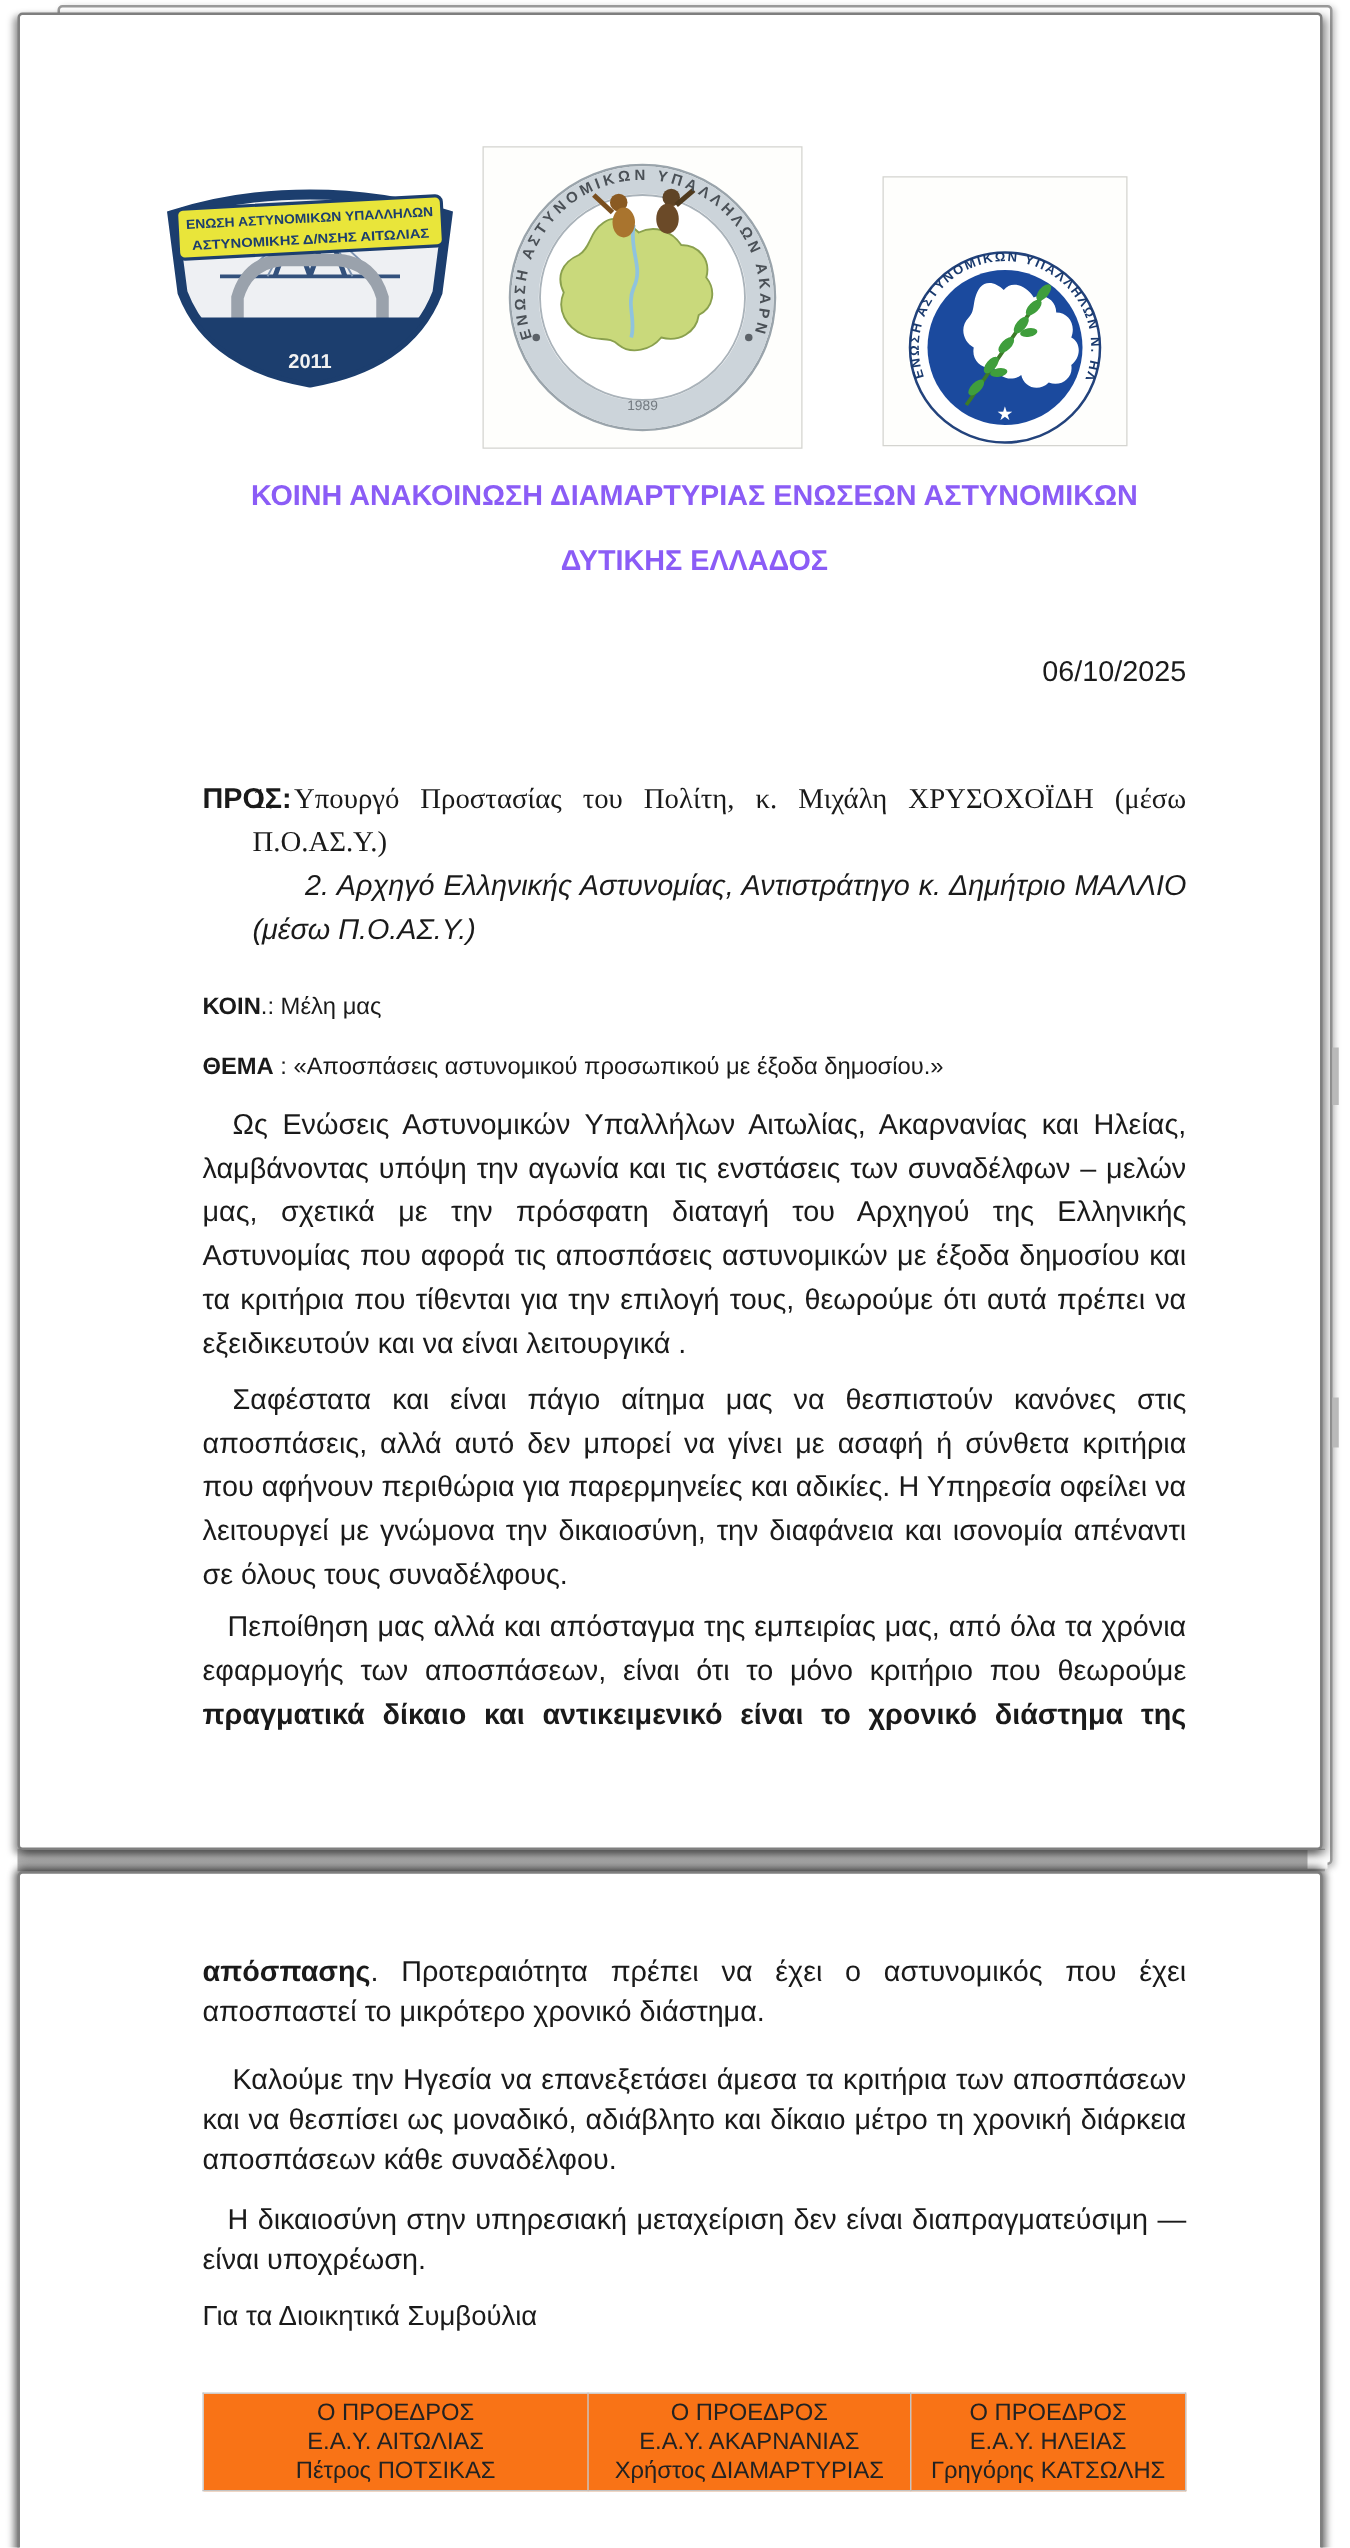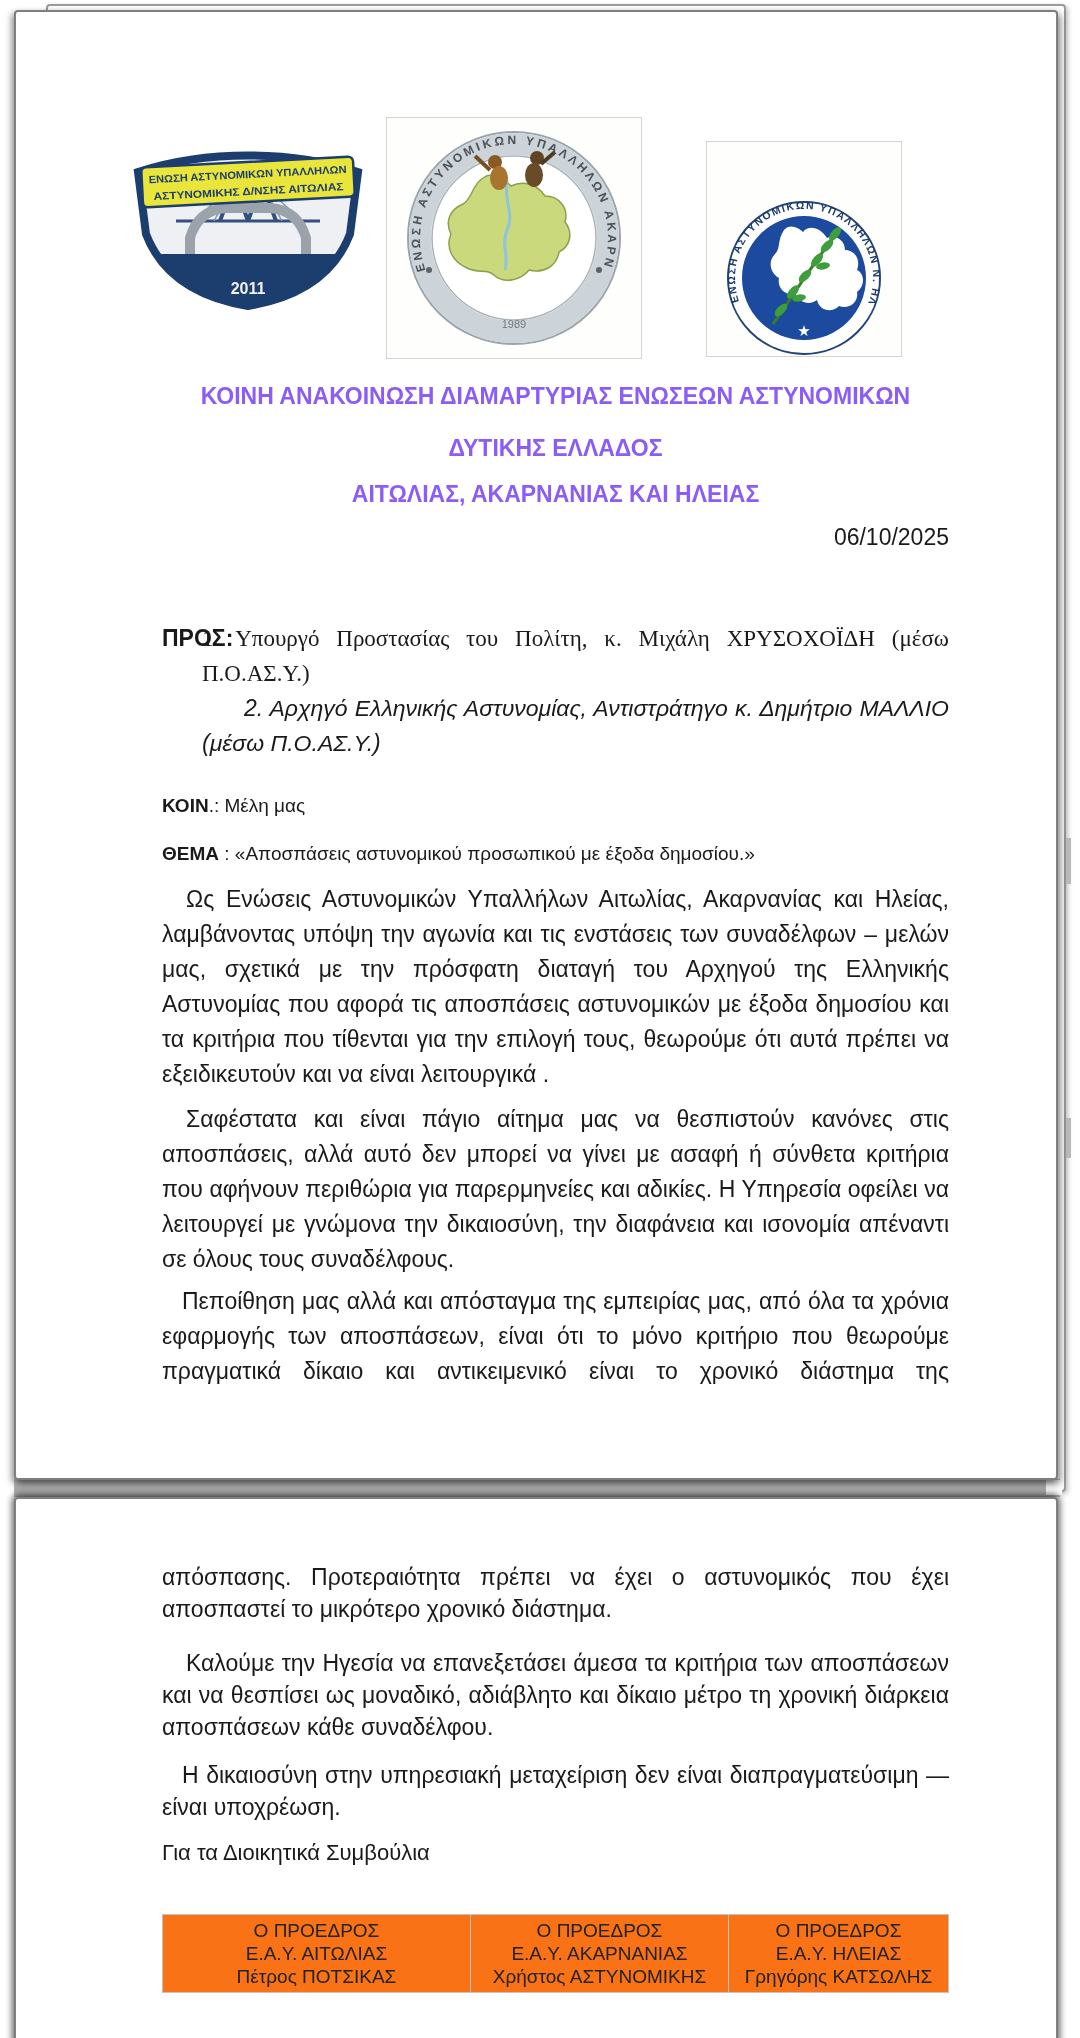--- a/index.html
+++ b/index.html
@@ -50,21 +50,21 @@
   .meta-label{font-weight:bold;}
   .para{margin:0;}
   .ind24{text-indent:24px;}
   .ind20{text-indent:20px;}
   .stretch-last{text-align-last:justify;}
   .closing-line{font-size:22px;text-align:left;}
   .sig-table{border-collapse:collapse;font-size:19px;color:#222;margin-left:0;}
   .sig-table td{border:1px solid #c3c3c3;text-align:center;vertical-align:middle;
     padding:4px 6px;line-height:23px;background:#f97316;}
   .td1{width:246px;} .td2{width:204px;} .td3{width:172px;}
-  b{font-weight:normal;}
+  b{font-weight:bold;}
 </style>
 </head>
 <body>
 
 <div class="sheet-behind"></div>
 <div class="gap-shade"></div>
 <div class="gap-notch"></div>
 <div class="edge-tick tick1"></div>
 <div class="edge-tick tick2"></div>
 
@@ -152,21 +152,20 @@
       </g>
       <text font-size="10.5" font-weight="bold" fill="#1a3a6e" letter-spacing="1.5">
         <textPath href="#ringPath3">ΕΝΩΣΗ ΑΣΤΥΝΟΜΙΚΩΝ ΥΠΑΛΛΗΛΩΝ Ν. ΗΛΕΙΑΣ</textPath>
       </text>
       <text x="97" y="194" text-anchor="middle" font-size="15" fill="#ffffff">★</text>
     </svg>
   </div>
 
   <div class="cb doc-title" style="top:369px;">ΚΟΙΝΗ ΑΝΑΚΟΙΝΩΣΗ ΔΙΑΜΑΡΤΥΡΙΑΣ ΕΝΩΣΕΩΝ ΑΣΤΥΝΟΜΙΚΩΝ</div>
   <div class="cb doc-title" style="top:421px;">ΔΥΤΙΚΗΣ ΕΛΛΑΔΟΣ</div>
-  <div class="cb doc-title" style="top:467px;">ΑΙΤΩΛΙΑΣ, ΑΚΑΡΝΑΝΙΑΣ ΚΑΙ ΗΛΕΙΑΣ</div>
 
   <div class="cb date-line" style="top:512px;">06/10/2025</div>
 
   <div class="cb" style="top:609px;">
     <span class="pros-label">ΠΡΟΣ:</span>
     <div class="pros-items">
       <p class="doc-text para pros-item1">1. Υπουργό Προστασίας του Πολίτη, κ. Μιχάλη ΧΡΥΣΟΧΟΪΔΗ (μέσω Π.Ο.ΑΣ.Υ.)</p>
       <p class="doc-text para pros-item2">2. Αρχηγό Ελληνικής Αστυνομίας, Αντιστράτηγο κ. Δημήτριο ΜΑΛΛΙΟ (μέσω Π.Ο.ΑΣ.Υ.)</p>
     </div>
   </div>
@@ -198,21 +197,21 @@
     <tbody>
         <tr>
       <td class="td1">
         <div>Ο ΠΡΟΕΔΡΟΣ</div>
         <div>Ε.Α.Υ. ΑΙΤΩΛΙΑΣ</div>
         <div>Πέτρος ΠΟΤΣΙΚΑΣ</div>
       </td>
       <td class="td2">
         <div>Ο ΠΡΟΕΔΡΟΣ</div>
         <div>Ε.Α.Υ. ΑΚΑΡΝΑΝΙΑΣ</div>
-        <div>Χρήστος ΑΣΤΥΝΟΜΙΚΗΣ</div>
+        <div>Χρήστος ΔΙΑΜΑΡΤΥΡΙΑΣ</div>
       </td>
       <td class="td3">
         <div>Ο ΠΡΟΕΔΡΟΣ</div>
         <div>Ε.Α.Υ. ΗΛΕΙΑΣ</div>
         <div>Γρηγόρης ΚΑΤΣΩΛΗΣ</div>
       </td>
     </tr>
   </tbody>
     </table>
 </div>

